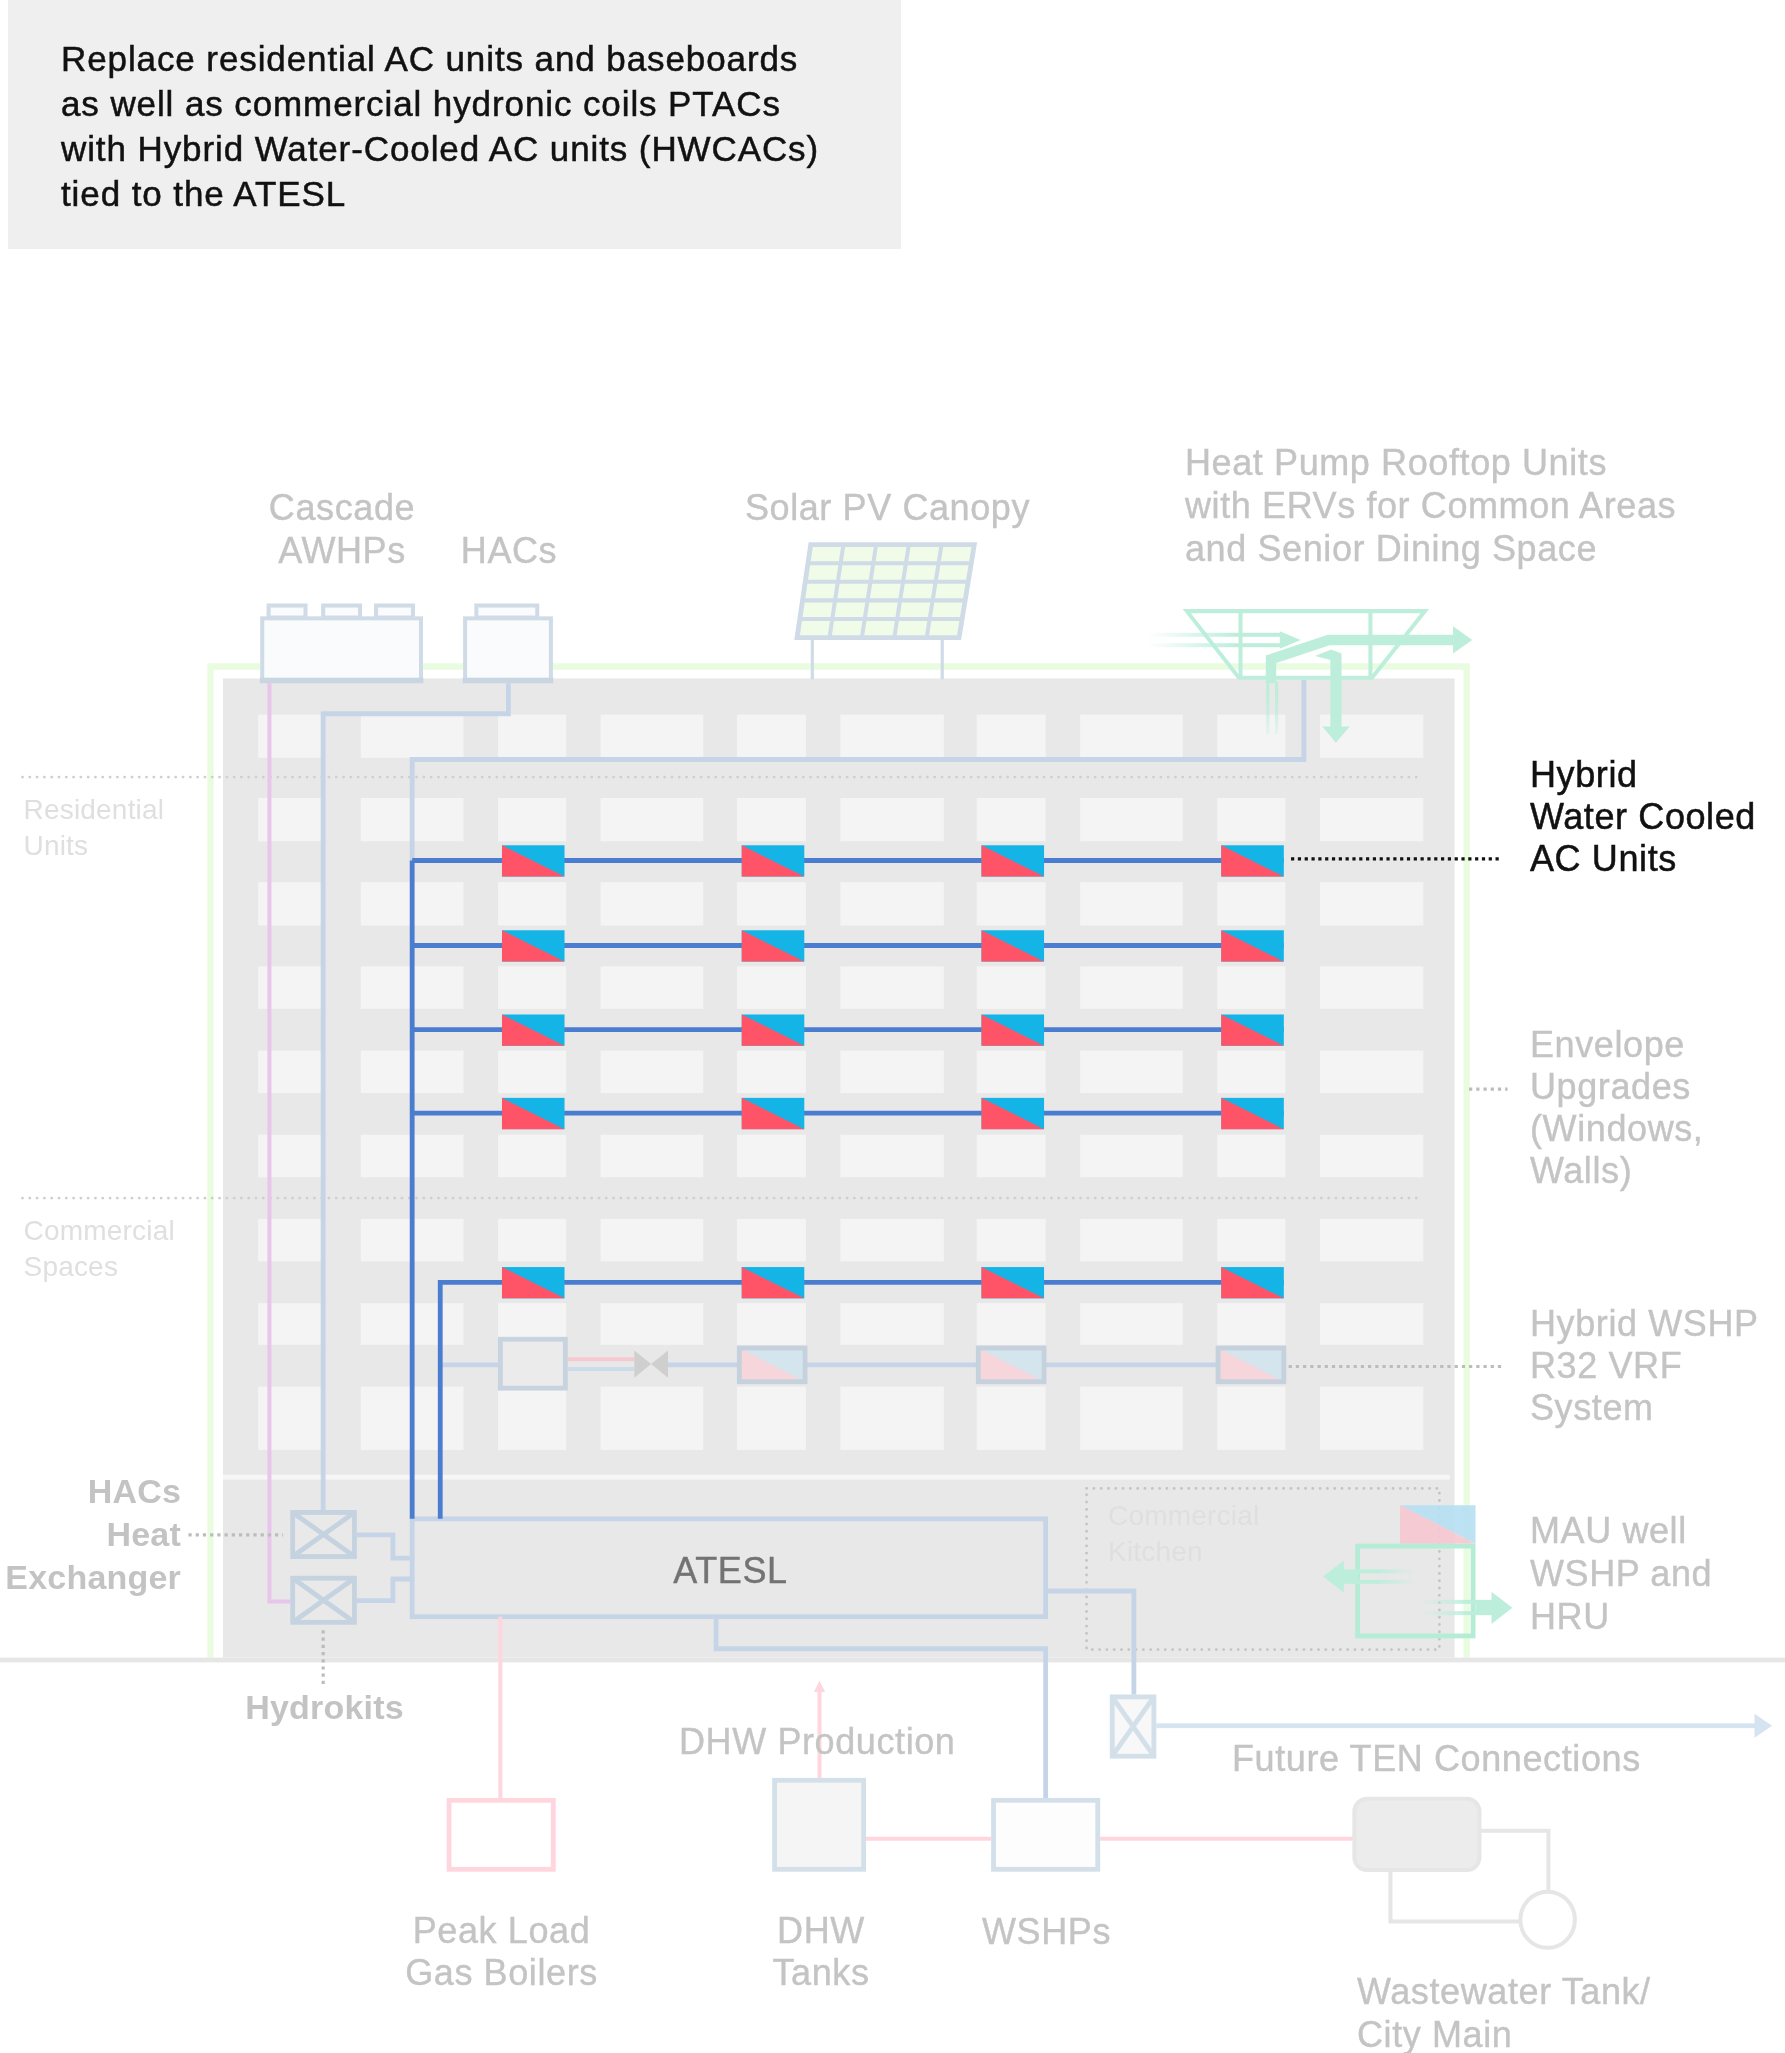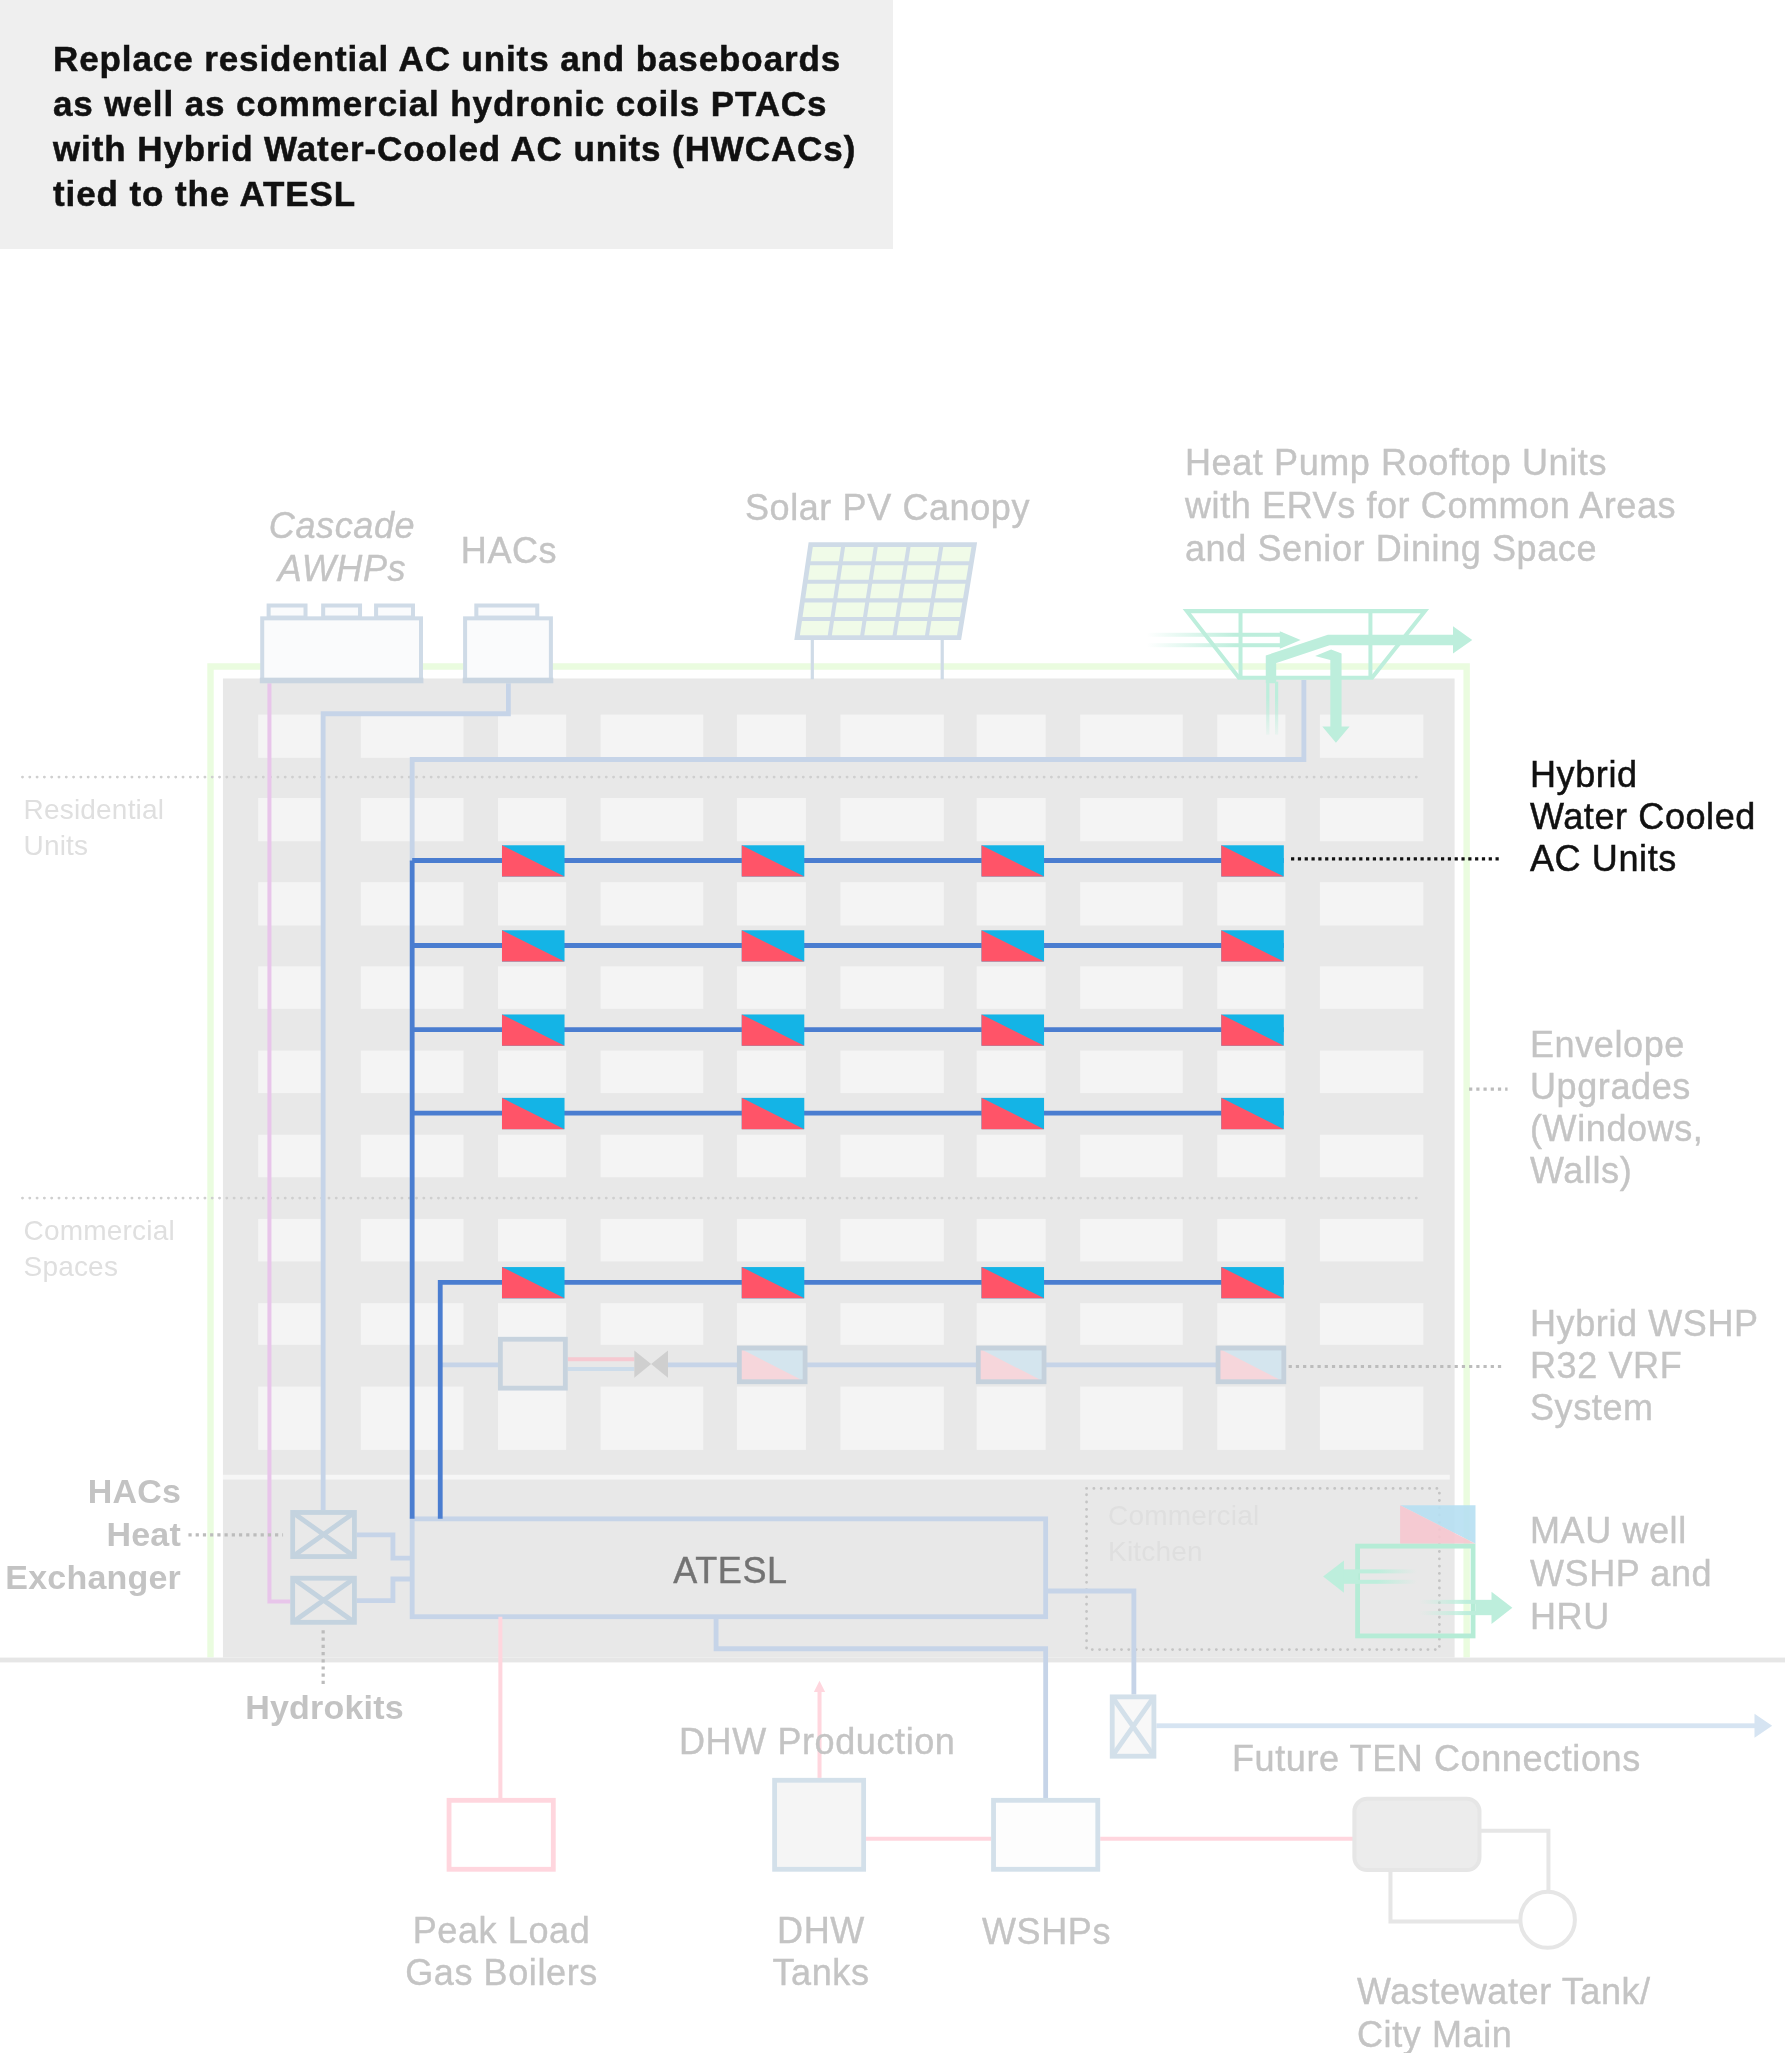--- a/index.html
+++ b/index.html
@@ -1,18 +1,18 @@
 <!DOCTYPE html>
 <html style="--active-loop: #4a7dd0; --highlight-text: #111111; --muted-text: #c4c4c4;font-size:13px"><head>
 <meta charset="utf-8">
 <style>
   html, body { margin:0; padding:0; background:#ffffff; }
   #stage { position:relative; width:1785px; height:2053px; overflow:hidden; background:#ffffff; font-family:"Liberation Sans", sans-serif; }
   #diagram { position:absolute; left:0; top:0; }
-  .header-box { position:absolute; left:0; top:0; width:893px; height:249px; background:#efefef;font-weight:bold; }
+  .header-box { position:absolute; left:8px; top:0; width:893px; height:249px; background:#efefef; }
   .header-text { position:absolute; left:53px; top:36px; margin:0; font-size:35px; line-height:45px; letter-spacing:0.9px; color:var(--highlight-text,#111111); white-space:pre-line; -webkit-text-stroke:0.5px currentColor; }
   .lbl { position:absolute; margin:1px; font-size:36px; line-height:43px; letter-spacing:0.6px; color:var(--muted-text,#c4c4c4); white-space:pre-line; -webkit-text-stroke:0.4px currentColor; }
   .lbl.center { text-align:center; }
   .lbl.right { text-align:right; }
   .lbl.dark { color:var(--highlight-text,#111111); -webkit-text-stroke:0.5px currentColor; }
   .lbl.zone { font-size:28px; line-height:36px; letter-spacing:0.2px; color:#dfdfdf; -webkit-text-stroke:0px; }
   .lbl.bold { font-weight:bold; font-size:34px; line-height:43px; letter-spacing:0.2px; color:#c3c3c3; -webkit-text-stroke:0px; }
   .lbl.atesl { color:#737373; }
   .pipe-lb { fill:none; stroke:#c6d4e8; stroke-width:6; }
   .pipe-pk { fill:none; stroke:#ffd6de; stroke-width:5; }
@@ -369,21 +369,21 @@
     <ellipse cx="1930" cy="2394" rx="34" ry="35" fill="#ffffff" stroke="#e6e6e6" stroke-width="5"></ellipse>
   </svg>
 
   <div class="header-box">
     <p class="header-text">Replace residential AC units and baseboards
 as well as commercial hydronic coils PTACs
 with Hybrid Water-Cooled AC units (HWCACs)
 tied to the ATESL</p>
   </div>
 
-  <p class="lbl center" style="left:245px;top:503px;width:192px;font-style:italic;">Cascade
+  <p class="lbl center" style="left:245px;top:485px;width:192px;">Cascade
 AWHPs</p>
   <p class="lbl center" style="left:428px;top:528px;width:160px;">HACs</p>
   <p class="lbl center" style="left:726px;top:485px;width:321px;">Solar PV Canopy</p>
   <p class="lbl" style="left:1184px;top:440px;line-height:43px;">Heat Pump Rooftop Units
 with ERVs for Common Areas
 and Senior Dining Space</p>
 
   <p class="lbl zone" style="left:22.5px;top:791px;">Residential
 Units</p>
   <p class="lbl zone" style="left:22.5px;top:1212px;">Commercial

